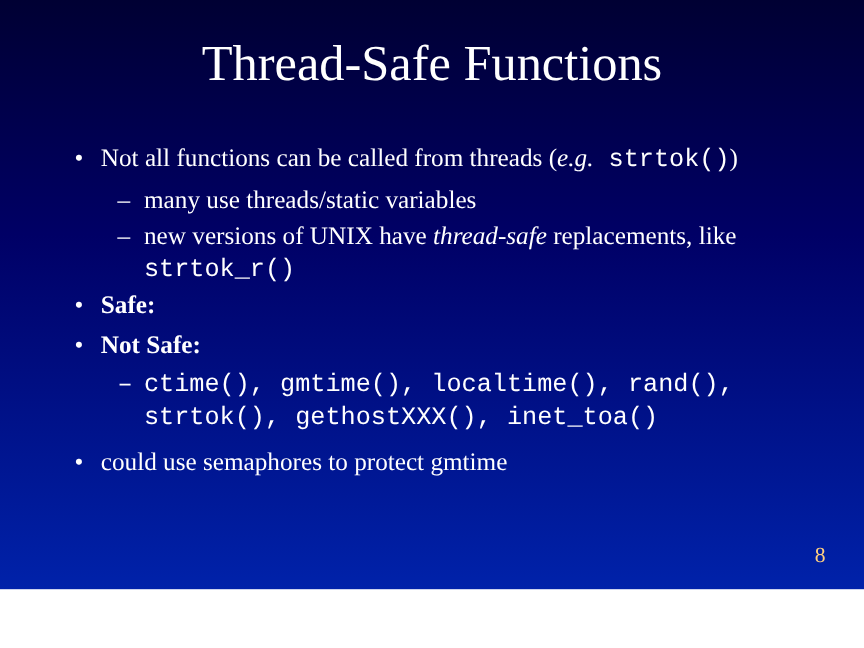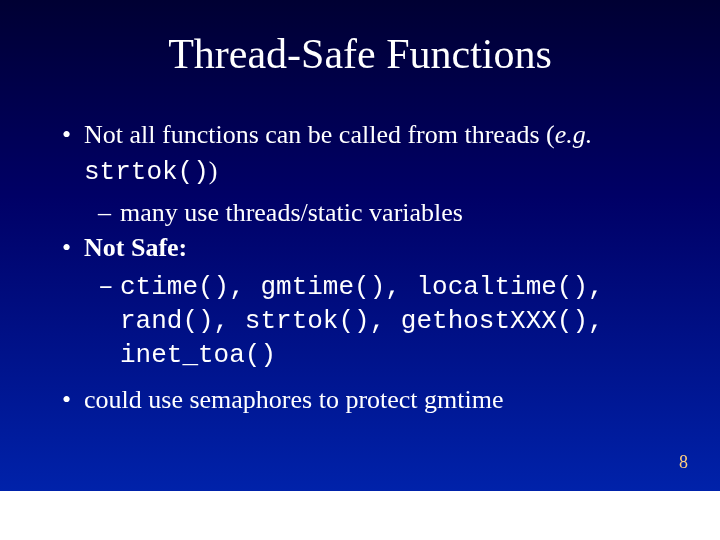--- a/index.html
+++ b/index.html
@@ -19,21 +19,21 @@
     box-sizing: border-box;
     padding: 30px 60px 0 60px;
   }
   .title {
     font-size: 42px;
     text-align: center;
     margin: 0 0 40px 0;
     font-weight: normal;
   }
   .body {
-    font-size: 26px;
+    font-size: 21px;
     line-height: 1.3;
   }
   .b1 {
     position: relative;
     padding-left: 24px;
     margin-bottom: 6px;
   }
   .b1::before {
     content: "•";
     position: absolute;
@@ -81,21 +81,28 @@
   <h1 class="title">Thread-Safe Functions</h1>
 
   <div class="body">
 
     <div class="b1">
       <span>Not all functions can be called from threads (</span><span class="italic">e.g.</span><span class="mono"> strtok()</span><span>)</span>
     </div>
 
     <div class="b2">many use threads/static variables</div>
 
+    <div class="b2">
+      <span>new versions of UNIX have </span><span class="italic">thread-safe</span><span> replacements, like </span>
+    </div>
+    <div class="b2cont mono">strtok_r()</div>
 
+    <div class="b1">
+      <b>Safe:</b>
+    </div>
 
     <div class="b1">
       <b>Not Safe:</b>
     </div>
     <div class="b2 mono">ctime(), gmtime(), localtime(), rand(), strtok(), gethostXXX(), inet_toa()</div>
 
     <div class="gap"></div>
 
     <div class="b1">could use semaphores to protect gmtime</div>
 

